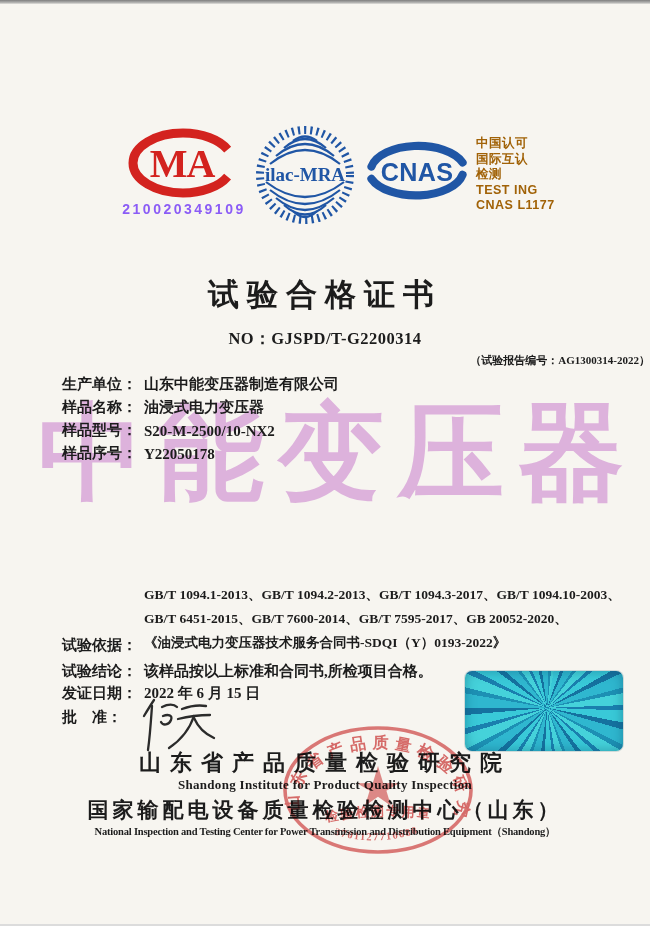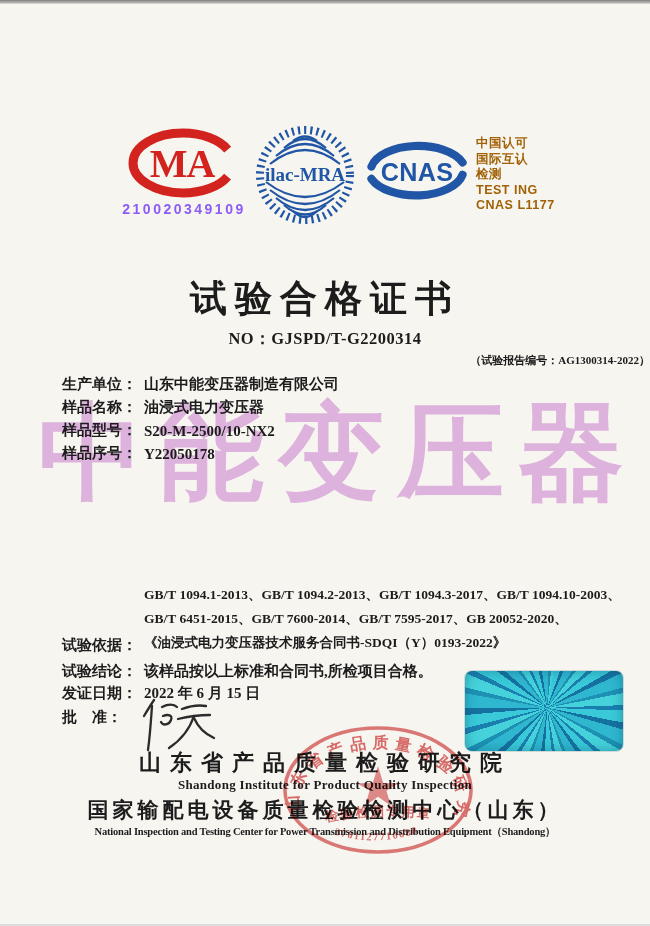--- a/index.html
+++ b/index.html
@@ -24,21 +24,21 @@
     font-size:12.5px; font-weight:bold; color:#a16207; line-height:15.5px;
     white-space:pre-line; letter-spacing:0.5px; }
 
   
   .watermark { position:absolute; left:38px; top:382px; z-index:0;
     font-size:106px; letter-spacing:14px; color:#a21caf; opacity:0.30;
     font-weight:700; white-space:nowrap; }
 
   
   .title { position:absolute; top:274px; width:100%; text-align:center; z-index:1;
-    font-size:37px; font-weight:bold; letter-spacing:8px; }
+    font-size:31px; font-weight:bold; letter-spacing:8px; }
   .cert-no { position:absolute; top:328px; width:100%; text-align:center; z-index:1;
     font-size:16.5px; font-weight:bold; letter-spacing:0.5px; }
   .report-no { position:absolute; top:353px; width:100%; text-align:right; z-index:1;
     font-size:11px; font-weight:bold; }
 
   
   .row { position:absolute; left:62px; right:56px; display:flex; z-index:1;align-items:flex-end; }
   .row .lbl { flex:0 0 82px; font-size:15px; font-weight:bold; white-space:nowrap; }
   .row .val { flex:1; font-size:15px; font-weight:700; }
   .row-producer { top:375px; } .row-name { top:398px; }

